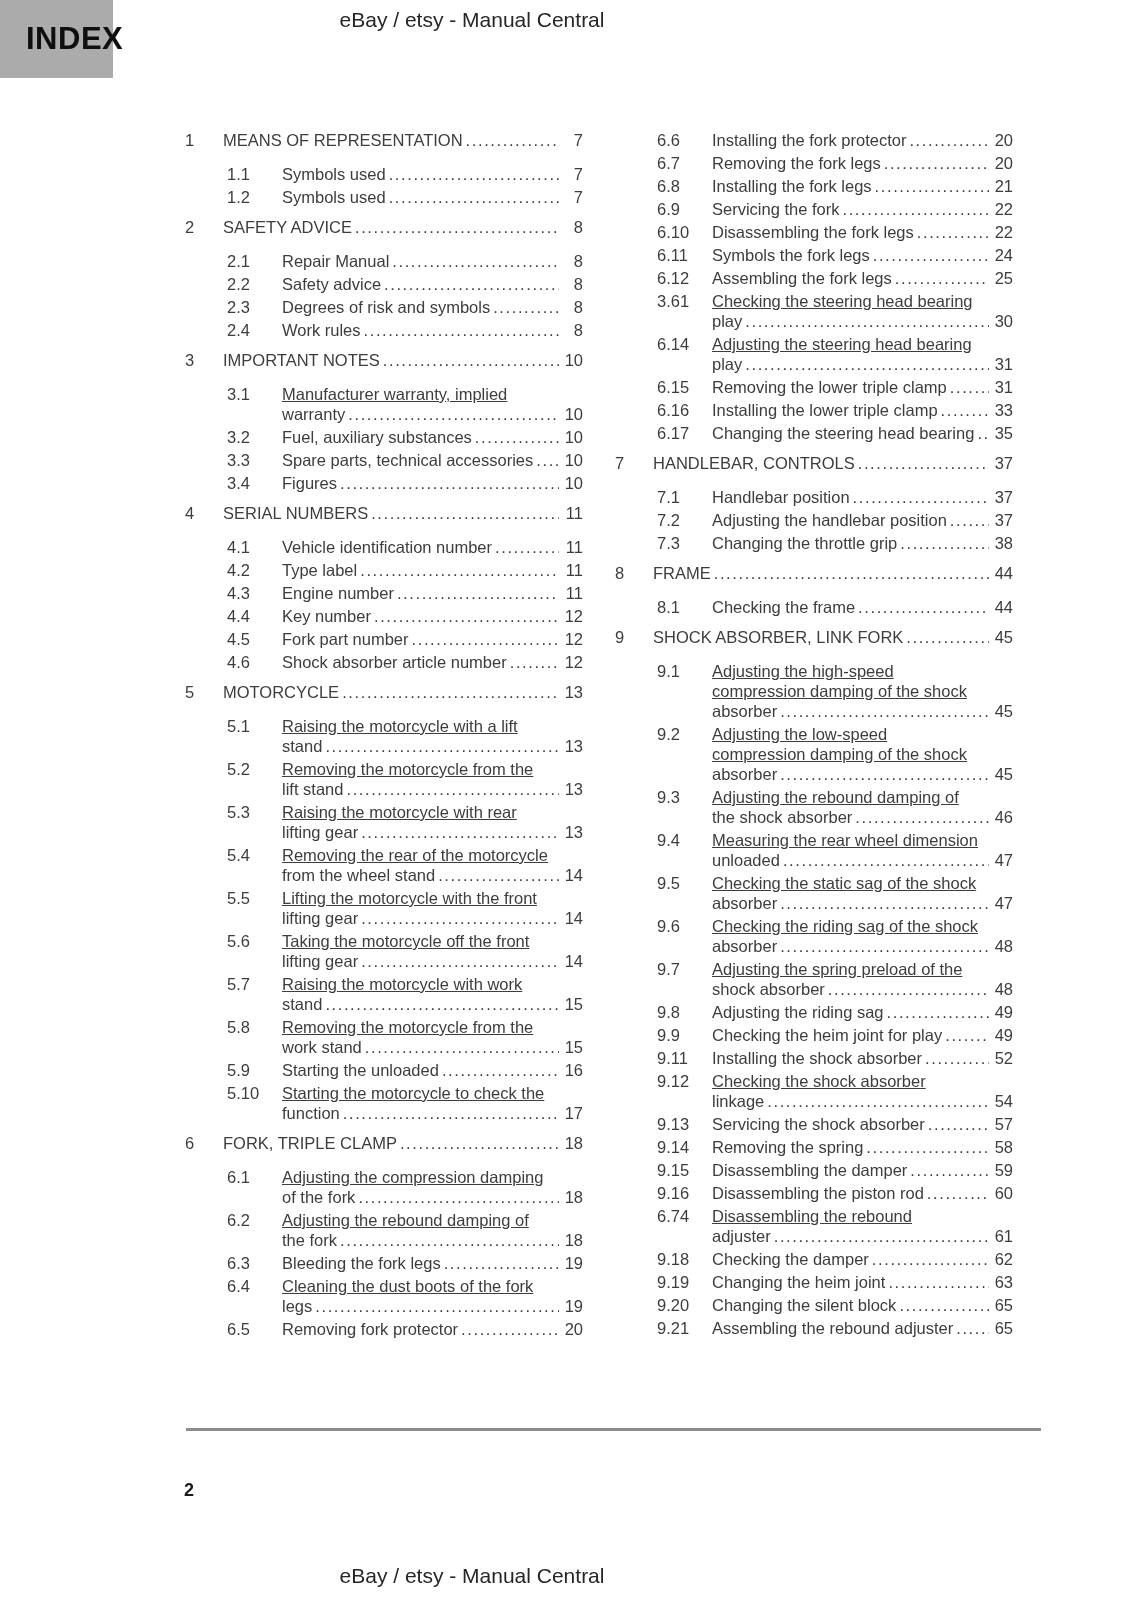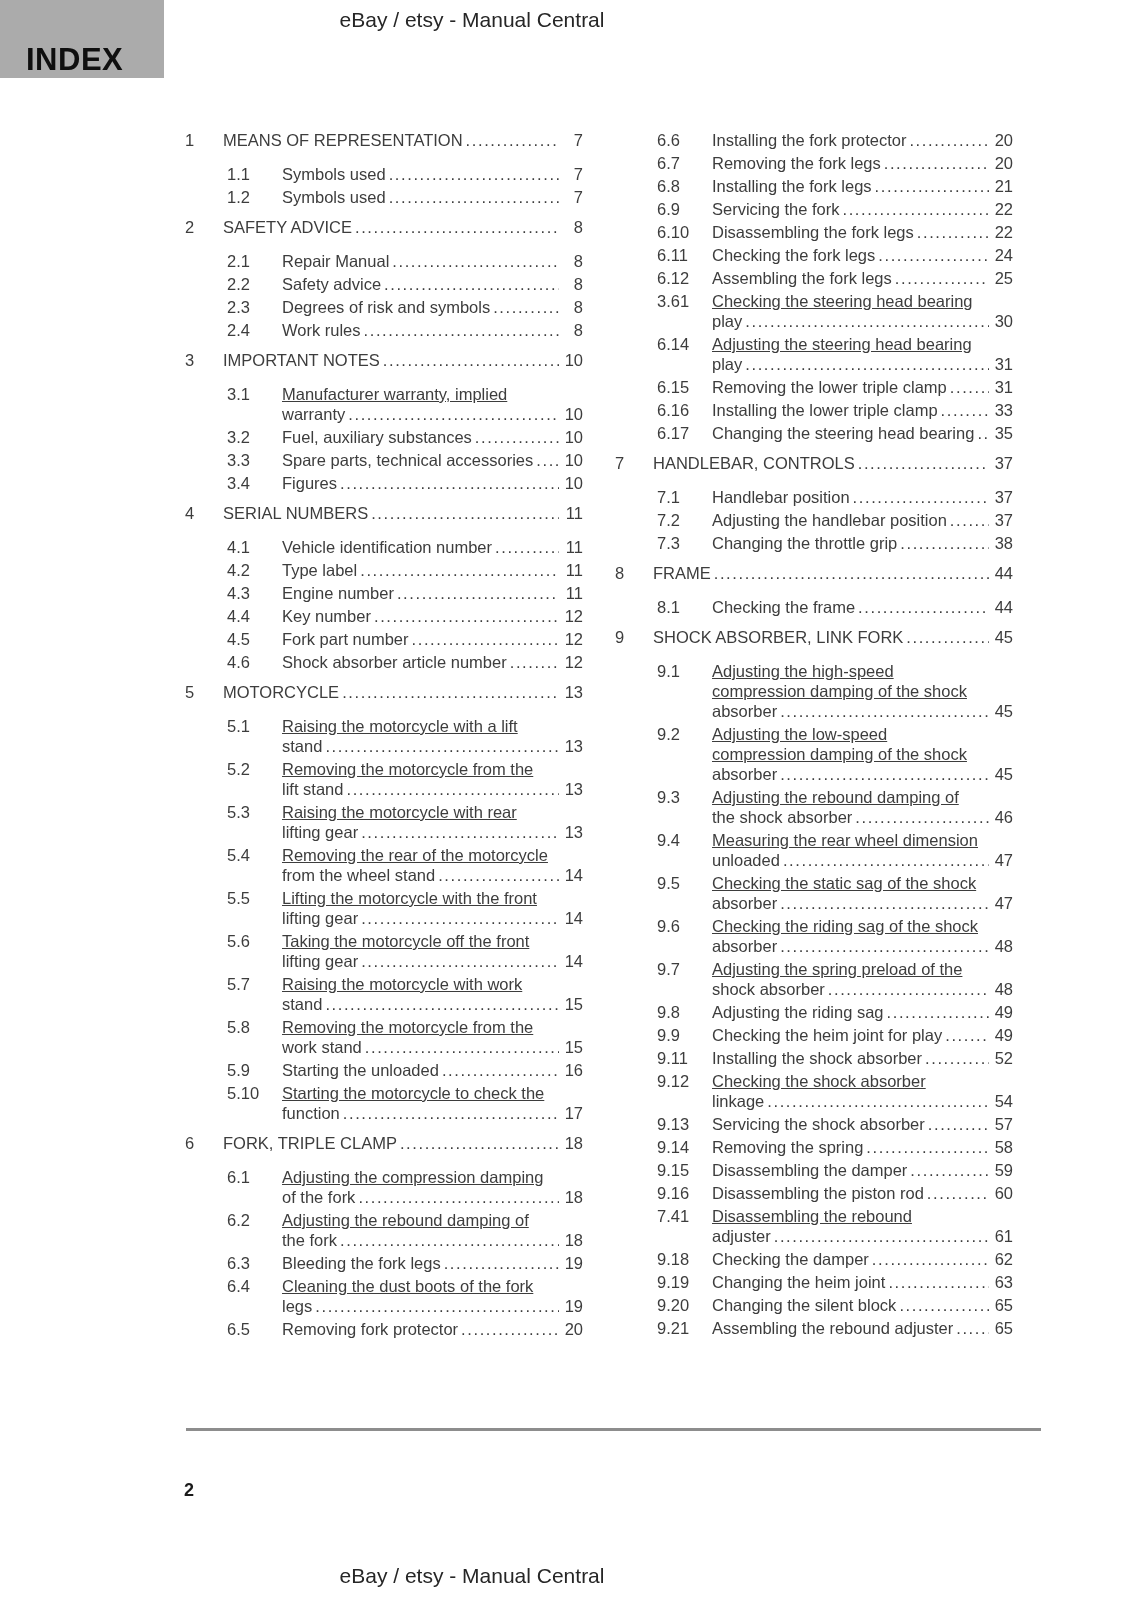--- a/index.html
+++ b/index.html
@@ -8,23 +8,23 @@
     background:#ffffff;
     font-family:"Liberation Sans", sans-serif;
     position:relative;
     color:#3d3d3d;
   }
   .page { position:absolute; inset:0; }
 
   
   .index-tab {
     position:absolute; left:0; top:0;
-    width:164px; height:78px;
+    width:113px; height:78px;
     background:#ababab;
-    display:flex; align-items:flex-end;
+    display:flex; align-items:center;
     padding-left:26px; box-sizing:border-box;
   }
   .index-tab span {
     font-size:31px; font-weight:bold; color:#0f0f0f;
     letter-spacing:0.5px;
   }
 
   
   .header-title, .footer-title {
     position:absolute; left:0; width:944px;
@@ -521,21 +521,21 @@
               <span class="t">Disassembling the fork legs</span>
               <span class="leader"></span>
               <span class="pg">22</span>
             </span>
           </span>
         </div>
         <div class="row sub">
           <span class="num">6.11</span>
           <span class="body">
             <span class="line-last">
-              <span class="t">Checking the fork legs</span>
+              <span class="t">Symbols the fork legs</span>
               <span class="leader"></span>
               <span class="pg">24</span>
             </span>
           </span>
         </div>
         <div class="row sub">
           <span class="num">6.12</span>
           <span class="body">
             <span class="line-last">
               <span class="t">Assembling the fork legs</span>
@@ -820,21 +820,21 @@
           <span class="num">9.16</span>
           <span class="body">
             <span class="line-last">
               <span class="t">Disassembling the piston rod</span>
               <span class="leader"></span>
               <span class="pg">60</span>
             </span>
           </span>
         </div>
         <div class="row sub">
-          <span class="num">7.41</span>
+          <span class="num">6.74</span>
           <span class="body">
             <span class="line">Disassembling the rebound</span>
             <span class="line-last">
               <span class="t">adjuster</span>
               <span class="leader"></span>
               <span class="pg">61</span>
             </span>
           </span>
         </div>
         <div class="row sub">

